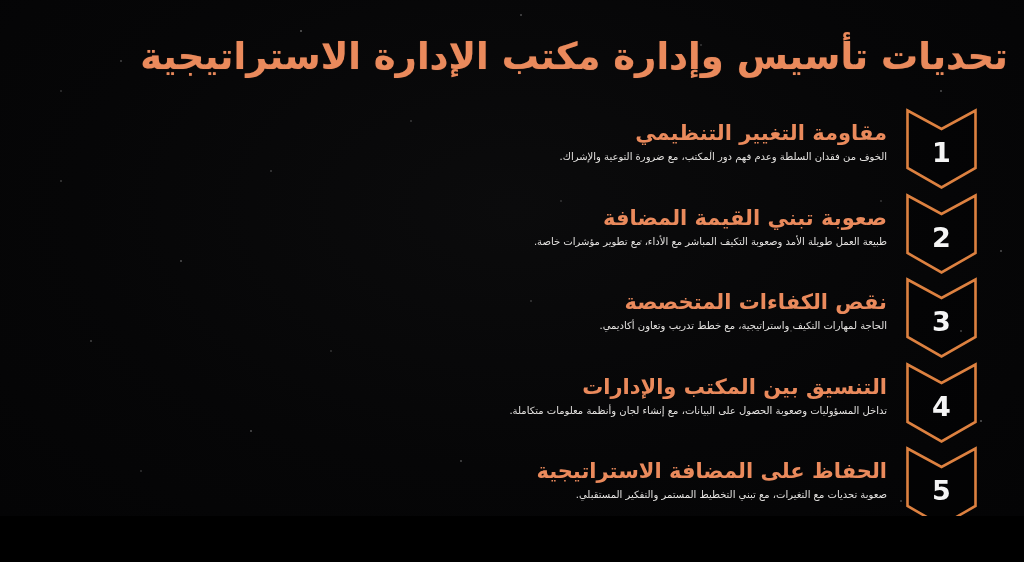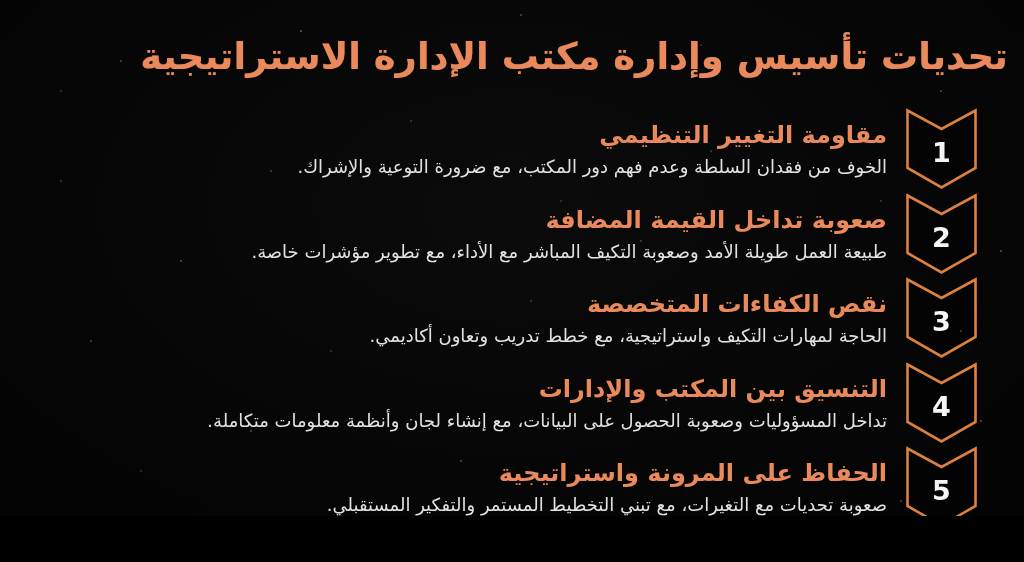--- a/index.html
+++ b/index.html
@@ -72,28 +72,28 @@
 
   .badge {
     flex: 0 0 73px;
     width: 73px;
     height: 82px;
   }
 
   .item-text { flex: 1; padding-top: 12px; }
 
   .item-heading {
-    font-size: 24px;
+    font-size: 21px;
     font-weight: bold;
     color: #ea8a5c;
     line-height: 1.3;
   }
 
   .item-desc {
-    font-size: 18px;
+    font-size: 10px;
     color: #e4e2e0;
     line-height: 1.45;
     margin-top: 3px;
   }
 </style>
 </head>
 <body>
 
 <div class="slide">
   <div class="stars"></div>
@@ -116,21 +116,21 @@
     </div>
 
     <div class="item">
       <div class="badge">
         <svg width="73" height="82" viewBox="0 0 73 82">
           <path d="M2.5,2.5 L36.5,21 L70.5,2.5 L70.5,60 L36.5,79.5 L2.5,60 Z" fill="rgba(0,0,0,0.25)" stroke="#dd8140" stroke-width="2.6" stroke-linejoin="miter"></path>
           <text x="36.5" y="54" text-anchor="middle" font-size="27" font-weight="bold" fill="#f5f5f5">2</text>
         </svg>
       </div>
       <div class="item-text">
-        <div class="item-heading">صعوبة تداخل القيمة المضافة</div>
+        <div class="item-heading">صعوبة تبني القيمة المضافة</div>
         <div class="item-desc">طبيعة العمل طويلة الأمد وصعوبة التكيف المباشر مع الأداء، مع تطوير مؤشرات خاصة.</div>
       </div>
     </div>
 
     <div class="item">
       <div class="badge">
         <svg width="73" height="82" viewBox="0 0 73 82">
           <path d="M2.5,2.5 L36.5,21 L70.5,2.5 L70.5,60 L36.5,79.5 L2.5,60 Z" fill="rgba(0,0,0,0.25)" stroke="#dd8140" stroke-width="2.6" stroke-linejoin="miter"></path>
           <text x="36.5" y="54" text-anchor="middle" font-size="27" font-weight="bold" fill="#f5f5f5">3</text>
         </svg>
@@ -155,19 +155,19 @@
     </div>
 
     <div class="item">
       <div class="badge">
         <svg width="73" height="82" viewBox="0 0 73 82">
           <path d="M2.5,2.5 L36.5,21 L70.5,2.5 L70.5,60 L36.5,79.5 L2.5,60 Z" fill="rgba(0,0,0,0.25)" stroke="#dd8140" stroke-width="2.6" stroke-linejoin="miter"></path>
           <text x="36.5" y="54" text-anchor="middle" font-size="27" font-weight="bold" fill="#f5f5f5">5</text>
         </svg>
       </div>
       <div class="item-text">
-        <div class="item-heading">الحفاظ على المرونة واستراتيجية</div>
+        <div class="item-heading">الحفاظ على المضافة الاستراتيجية</div>
         <div class="item-desc">صعوبة تحديات مع التغيرات، مع تبني التخطيط المستمر والتفكير المستقبلي.</div>
       </div>
     </div>
 
   </div>
 </div>
 
 </body></html>

